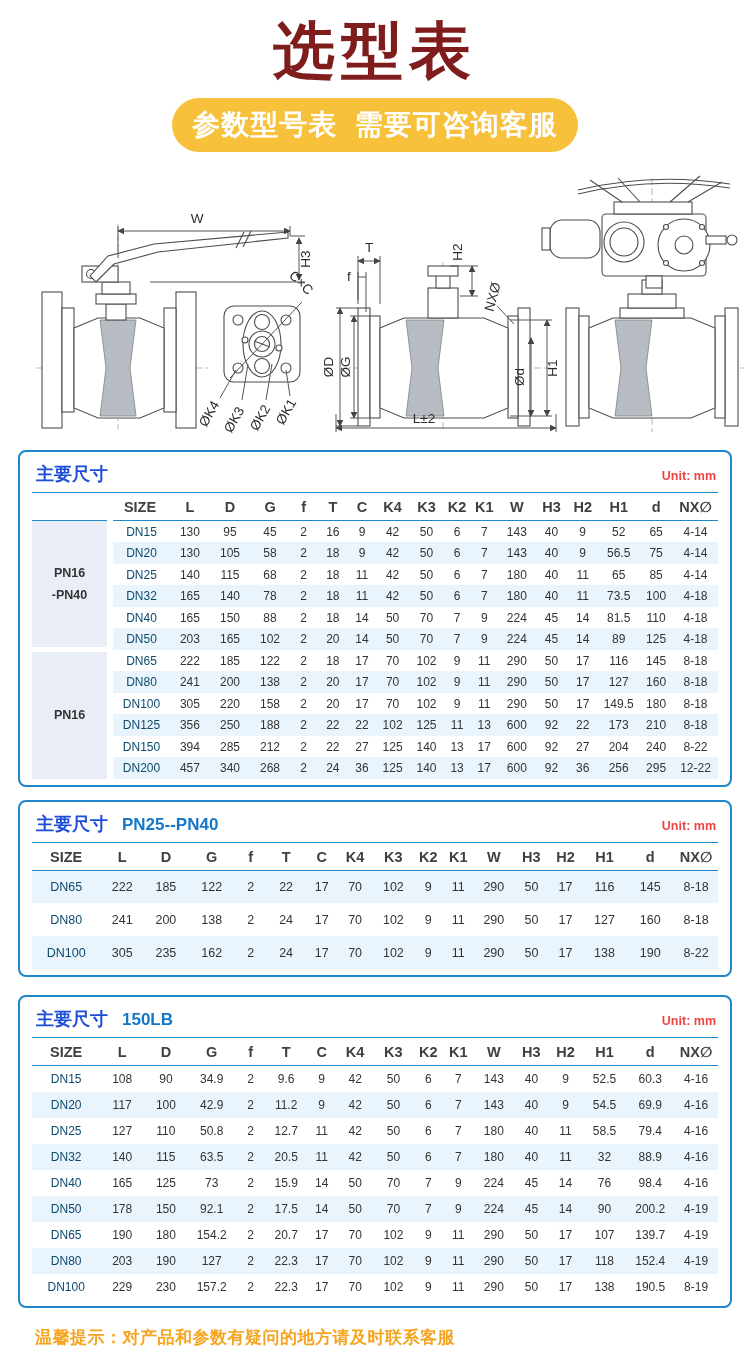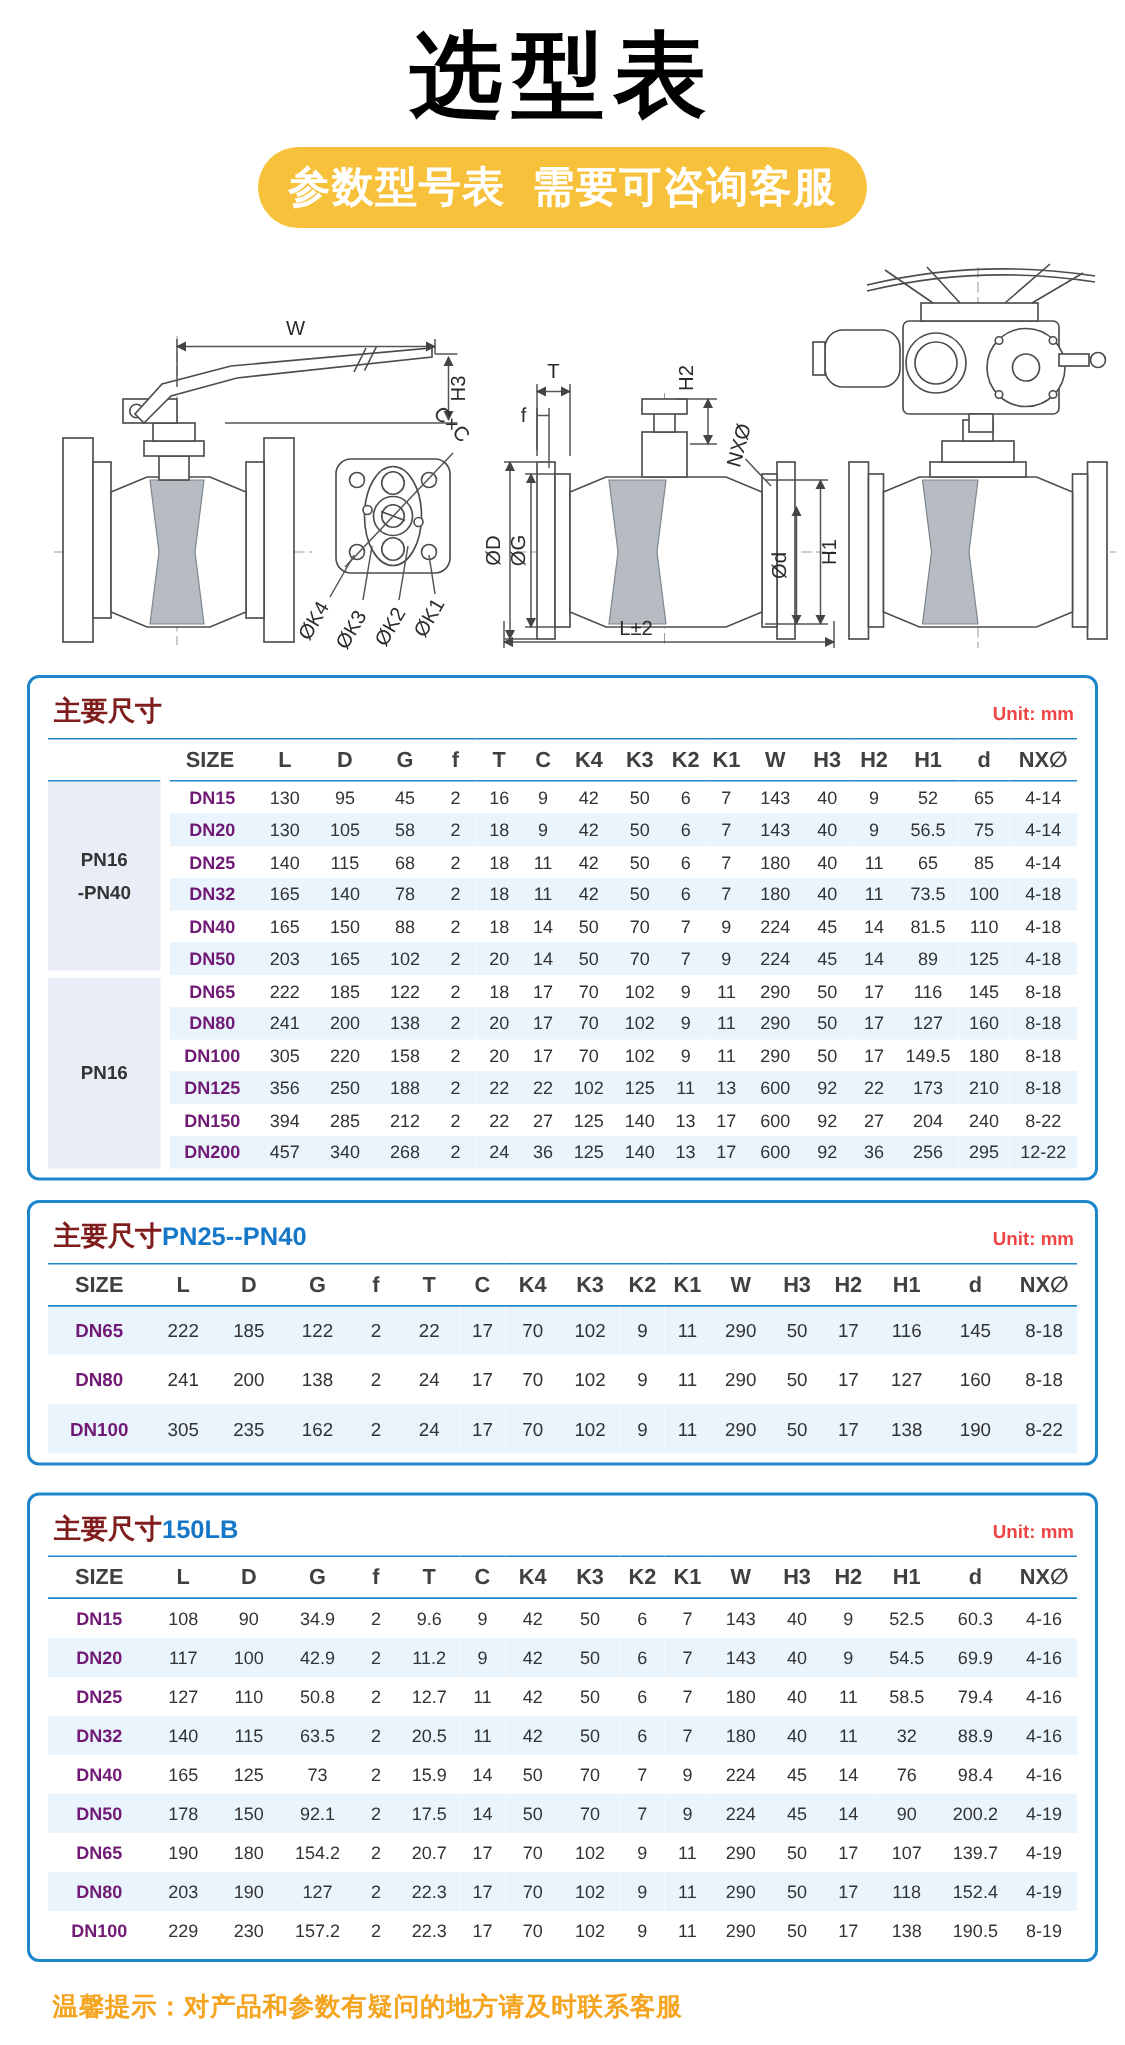--- a/index.html
+++ b/index.html
@@ -10,21 +10,21 @@
     --group-bg:#e9eef6;
   }
   *{box-sizing:border-box;}
   html,body{margin:0;padding:0;}
   body{
     width:750px;height:1363px;background:#fff;overflow:hidden;position:relative;
     font-family:"Liberation Sans","DejaVu Sans",sans-serif;
   }
   .page-title{
     margin:16px 0 0 0;text-align:center;
-    font-size:62px;font-weight:900;color:#000000;letter-spacing:6px;line-height:1.12;
+    font-size:62px;font-weight:900;color:#7f1d1d;letter-spacing:6px;line-height:1.12;
   }
   .banner{
     display:block;width:406px;height:54px;margin:13px auto 0 auto;
     background:var(--banner-yellow);border-radius:27px;
     color:#fff;font-size:28px;font-weight:bold;text-align:center;line-height:54px;
     white-space:pre;letter-spacing:1px;
   }
   .diagrams{margin-top:18px;height:268px;}
   svg text{font-family:"Liberation Sans","DejaVu Sans",sans-serif;}
   .dim{font-size:13.5px;fill:#2b2b2b;}
@@ -35,35 +35,35 @@
   .ball{fill:#b6bcc2;stroke:#7d858c;stroke-width:0.8;}
 
   .box{
     margin:0 18px;border:2px solid var(--accent-blue);border-radius:8px;
     background:#fff;padding:7px 12px 6px 12px;
   }
   .box1{margin-top:12px;}
   .box2{margin-top:13px;}
   .box3{margin-top:18px;}
   .box-head{display:flex;align-items:baseline;padding:3px 2px 6px 4px;}
-  .box-title{color:#7f1d1d;font-size:18px;font-weight:bold;}
-  .box-sub{color:#1577c8;font-size:17px;font-weight:bold;}
+  .box-title{color:#1d4ed8;font-size:18px;font-weight:bold;}
+  .box-sub{color:#1577c8;font-size:17px;font-weight:bold;margin-left:14px;}
   .box-unit{margin-left:auto;color:#ef4444;font-size:12.5px;font-weight:bold;}
 
   table{width:100%;border-collapse:collapse;table-layout:fixed;}
   thead th{
     color:#404040;font-size:14.5px;font-weight:bold;text-align:center;
     border-top:1.5px solid var(--accent-blue);border-bottom:1.5px solid var(--accent-blue);
     padding:6px 0 5px 0;overflow:hidden;
   }
   td{font-size:12px;color:#333;text-align:center;padding:0;overflow:hidden;}
   .t1 td{height:21.5px;}
   .t2 td{height:33px;font-size:12.5px;}
   .t3 td{height:26px;}
-  td.size-cell{font-weight:bold;color:#701a75;}
+  td.size-cell{font-weight:normal;color:#0c4a6e;}
   td.group-cell{
     background:var(--group-bg);font-weight:bold;color:#333;font-size:12.5px;
     border-right:6px solid #fff;line-height:1.8;
   }
   .t1 tbody tr:nth-child(7) td.group-cell{border-top:5px solid #fff;}
   .t1 tbody tr:nth-child(even) td:not(.group-cell){background:var(--row-stripe);}
   .t2 tbody tr:nth-child(odd) td{background:var(--row-stripe);}
   .t3 tbody tr:nth-child(even) td{background:var(--row-stripe);}
 
   .footer-note{

